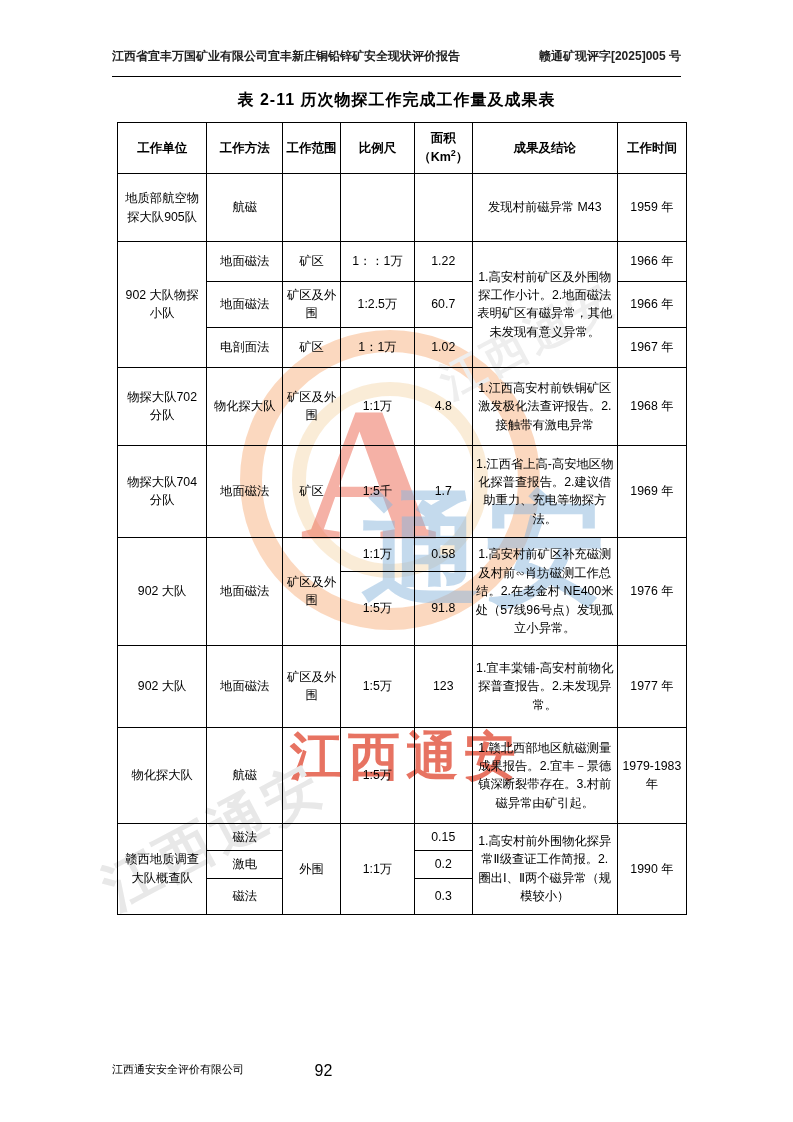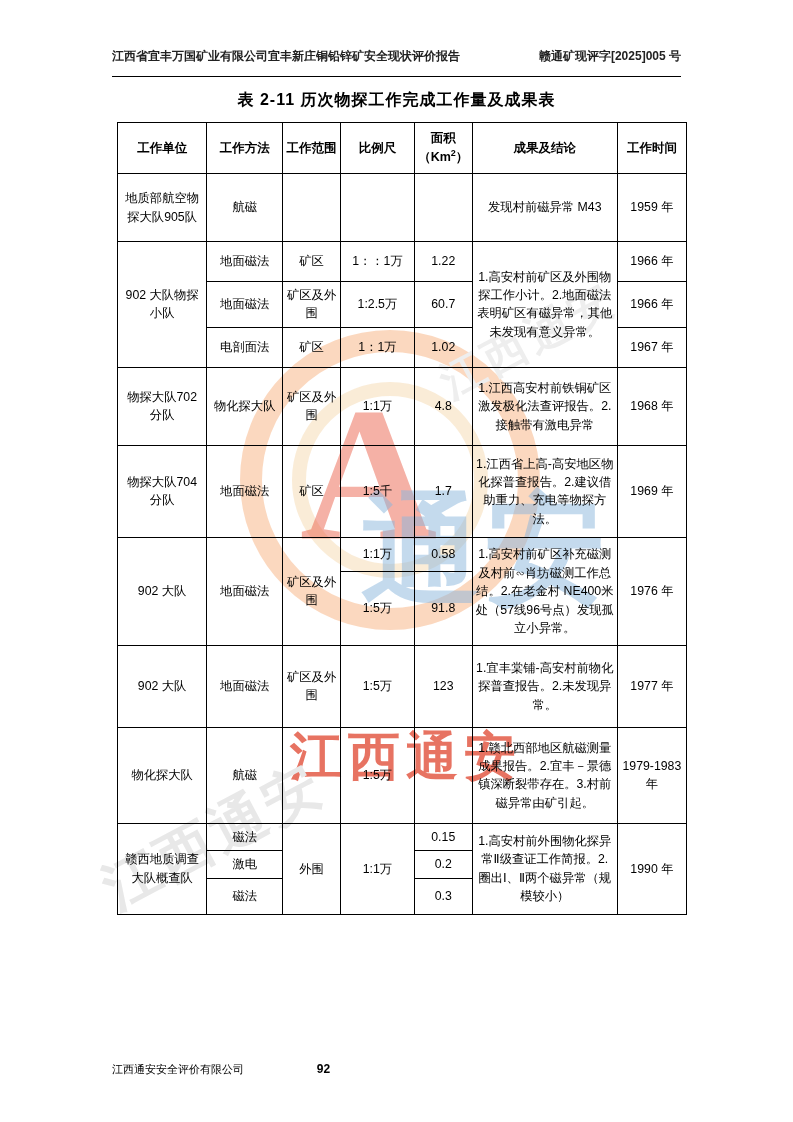--- a/index.html
+++ b/index.html
@@ -173,21 +173,21 @@
     height: 42px;
   }
   td.ctxt {
     text-align: center;
     line-height: 1.65;
     padding-left: 5px;
     padding-right: 5px;
   }
   .sup { font-size: 9px; vertical-align: super; }
   .footer-left { position: absolute; left: 112px; top: 1062px; font-size: 11px; z-index: 10;}
-  .footer-page { position: absolute; left: 0; top: 1062px; width: 647px; text-align: center; font-size: 12px; z-index: 10; font-weight: bold;}
+  .footer-page { position: absolute; left: 0; top: 1062px; width: 647px; text-align: center; font-size: 16px; z-index: 10;}
 </style>
 </head>
 <body>
 
 <div class="page">
 
   <div class="watermark">
     <div class="wm-ring"></div>
     <div class="wm-ring-inner"></div>
     <div class="wm-a">A</div>

